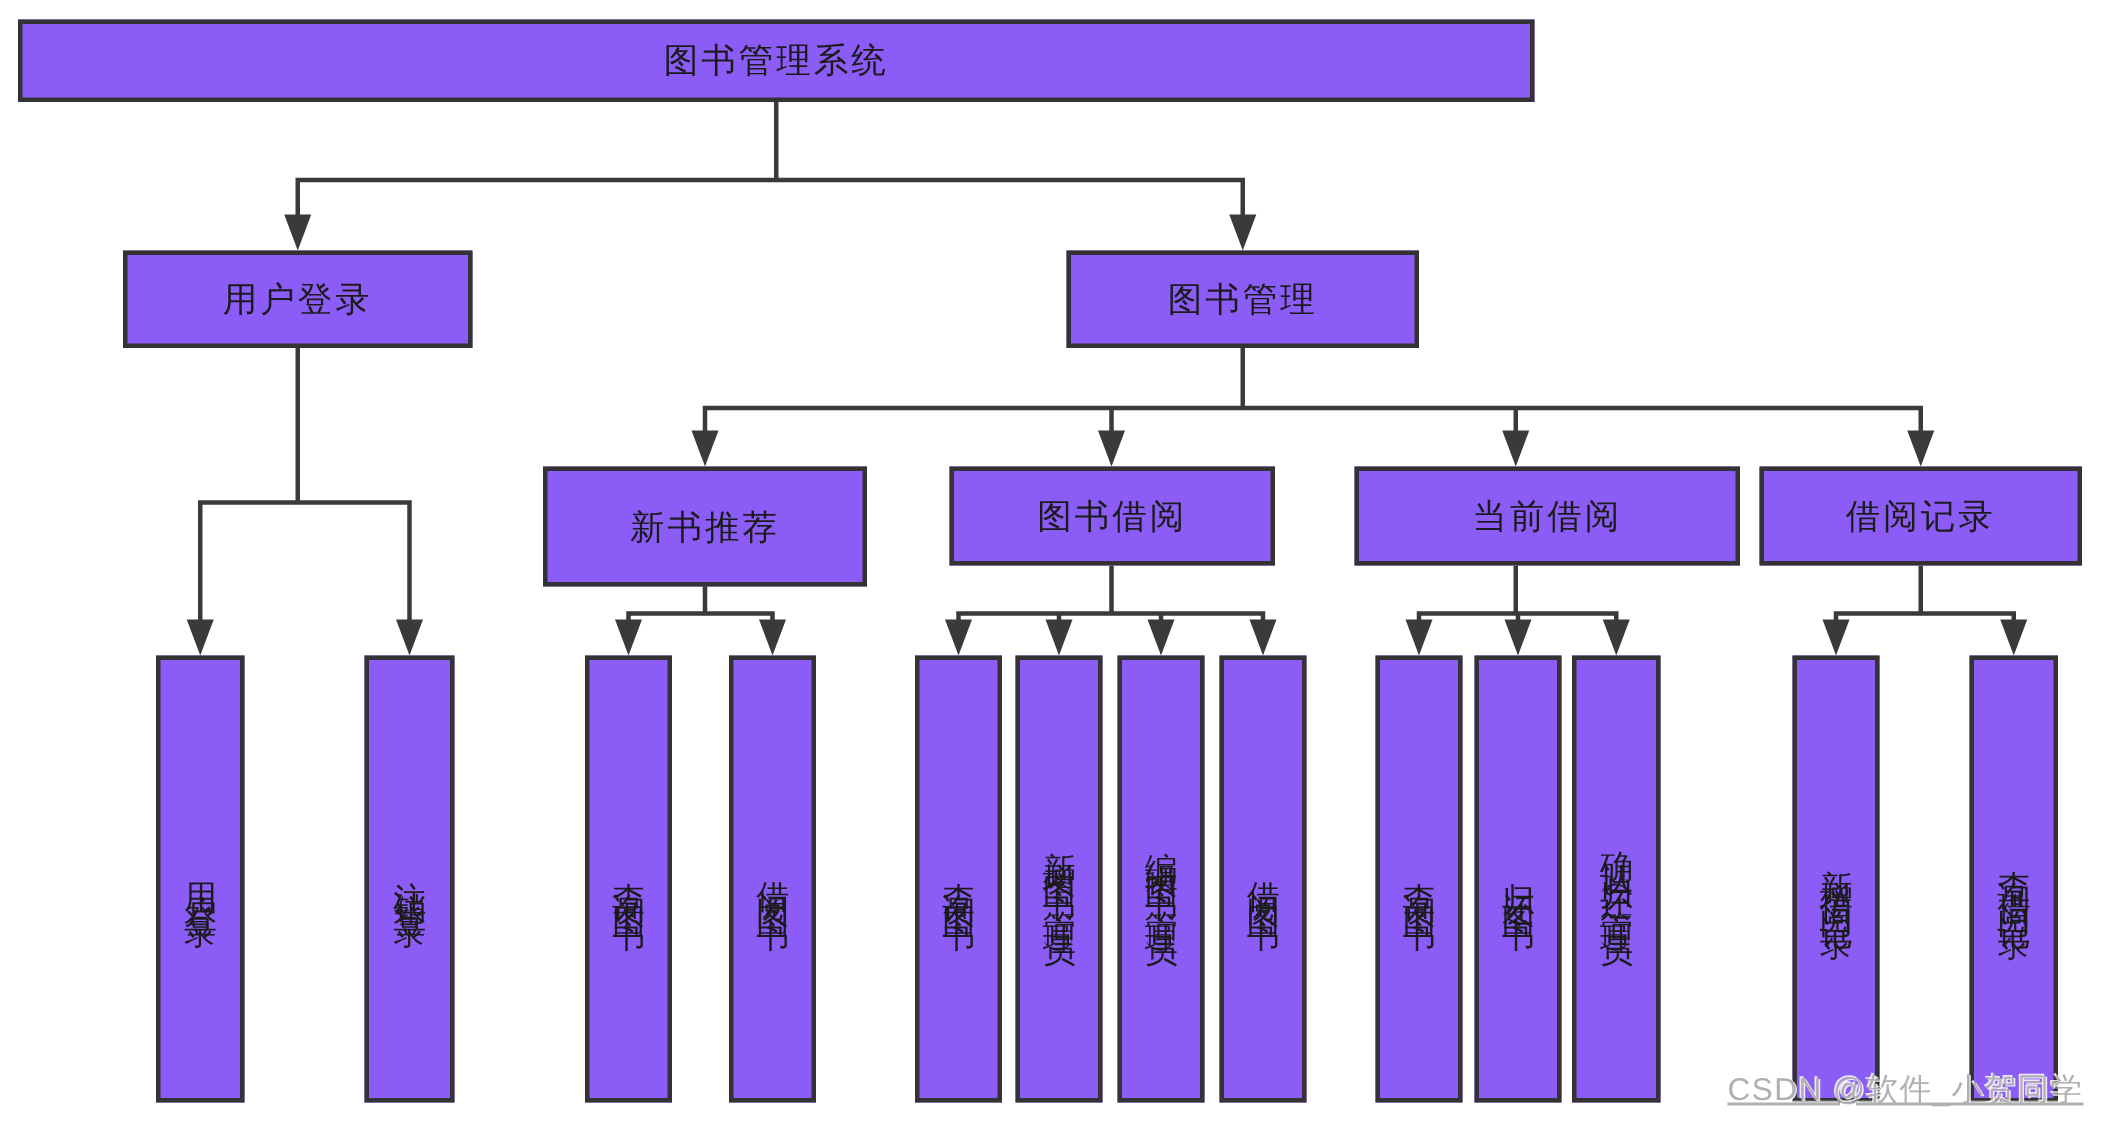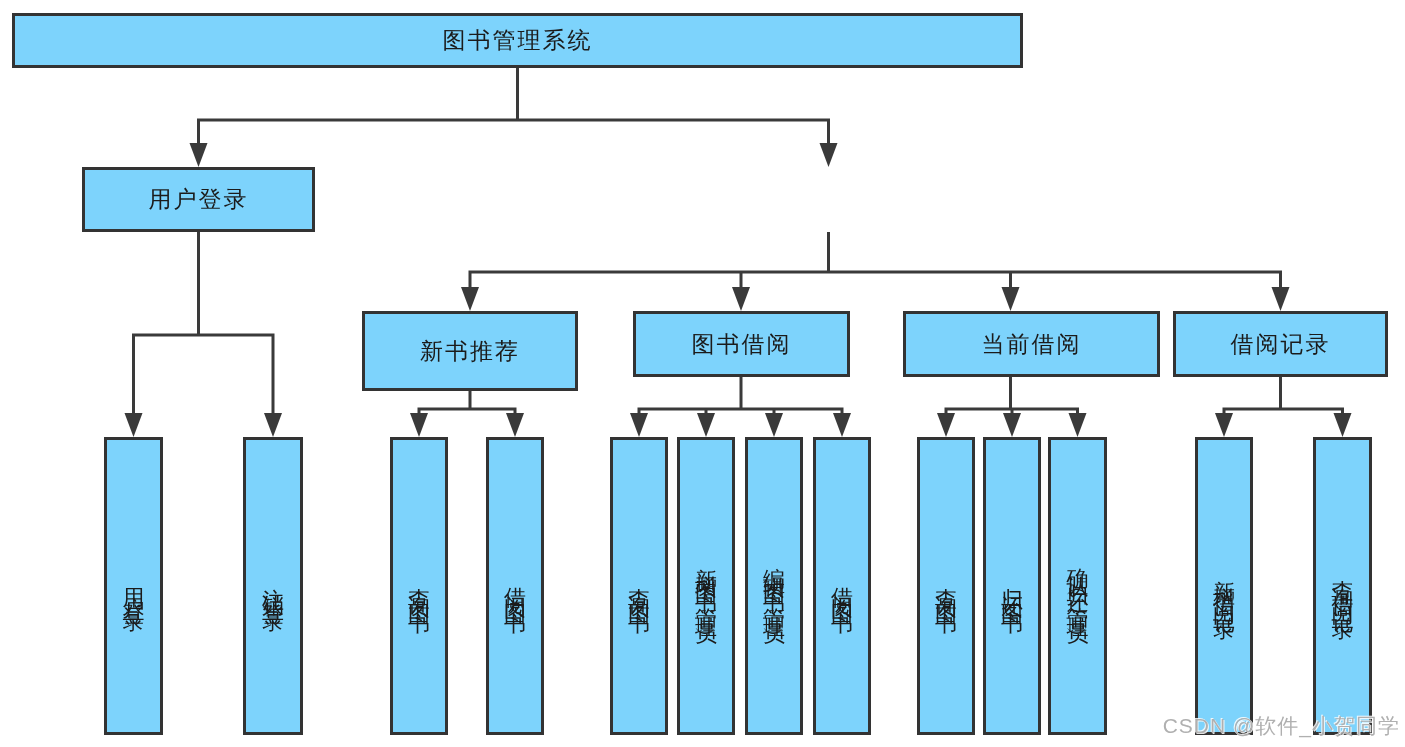--- a/index.html
+++ b/index.html
@@ -12,21 +12,21 @@
     overflow: hidden;
   }
   .connectors {
     position: absolute;
     left: 0; top: 0;
     width: 1405px; height: 747px;
     z-index: 0;
   }
   .node {
     position: absolute;
-    background: #7dd3fc;
+    background: #8b5cf6;
     border: 3px solid #333333;
     box-sizing: border-box;
     display: flex;
     align-items: center;
     justify-content: center;
     color: #1b1b1b;
     z-index: 1;
   }
   .node.h span {
     font-size: 23px;
@@ -36,28 +36,29 @@
   .node.v span {
     writing-mode: vertical-rl;
     text-orientation: mixed;
     font-size: 22px;
     letter-spacing: 8px;
     line-height: 1.1;
     white-space: nowrap;
   }
   .watermark {
     position: absolute;
-    right: 5px;
+    right: 16px;
     bottom: 7px;
     font-size: 21px;
     letter-spacing: 1px;
     color: #b0b0b0;
     text-shadow: 1px 1px 0 rgba(255,255,255,0.85), -1px -1px 0 rgba(255,255,255,0.85);
     z-index: 5;
     white-space: nowrap;
+    text-decoration: underline;
   }
 </style>
 </head>
 <body>
 
 <div class="canvas">
 
   <svg class="connectors" viewBox="0 0 1405 747" xmlns="http://www.w3.org/2000/svg">
     <g stroke="#3a3a3a" stroke-width="3" fill="none">
 
@@ -97,20 +98,23 @@
       <polygon points="1333.5,413 1351.5,413 1342.5,437"></polygon>
     </g>
   </svg>
 
   <div class="node h" style="left:12px; top:13px; width:1011px; height:55px;">
     <span>图书管理系统</span>
   </div>
 
   <div class="node h" style="left:82px; top:167px; width:233px; height:65px;">
     <span>用户登录</span>
+  </div>
+  <div class="node h" style="left:711px; top:167px; width:235px; height:65px;">
+    <span>图书管理</span>
   </div>
 
   <div class="node h" style="left:362px; top:311px; width:216px; height:80px;">
     <span>新书推荐</span>
   </div>
   <div class="node h" style="left:633px; top:311px; width:217px; height:66px;">
     <span>图书借阅</span>
   </div>
   <div class="node h" style="left:903px; top:311px; width:257px; height:66px;">
     <span>当前借阅</span>

